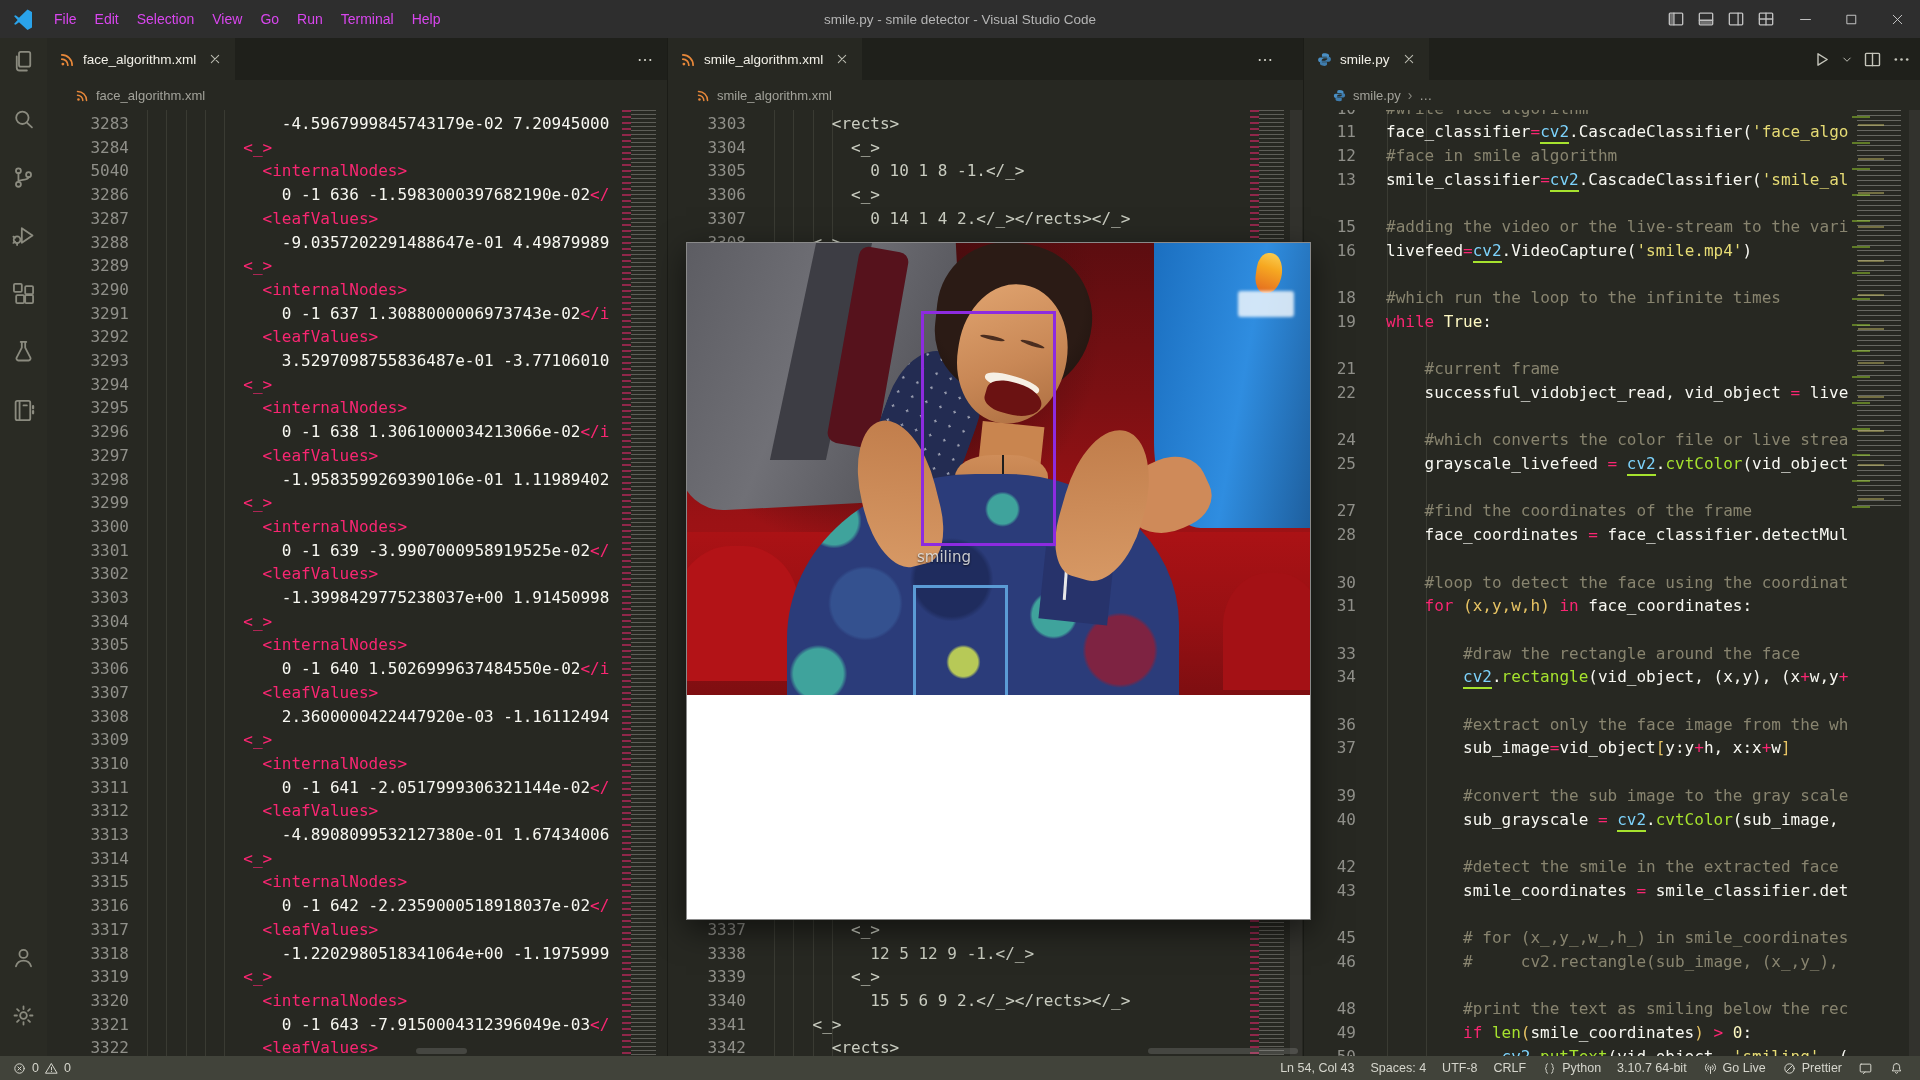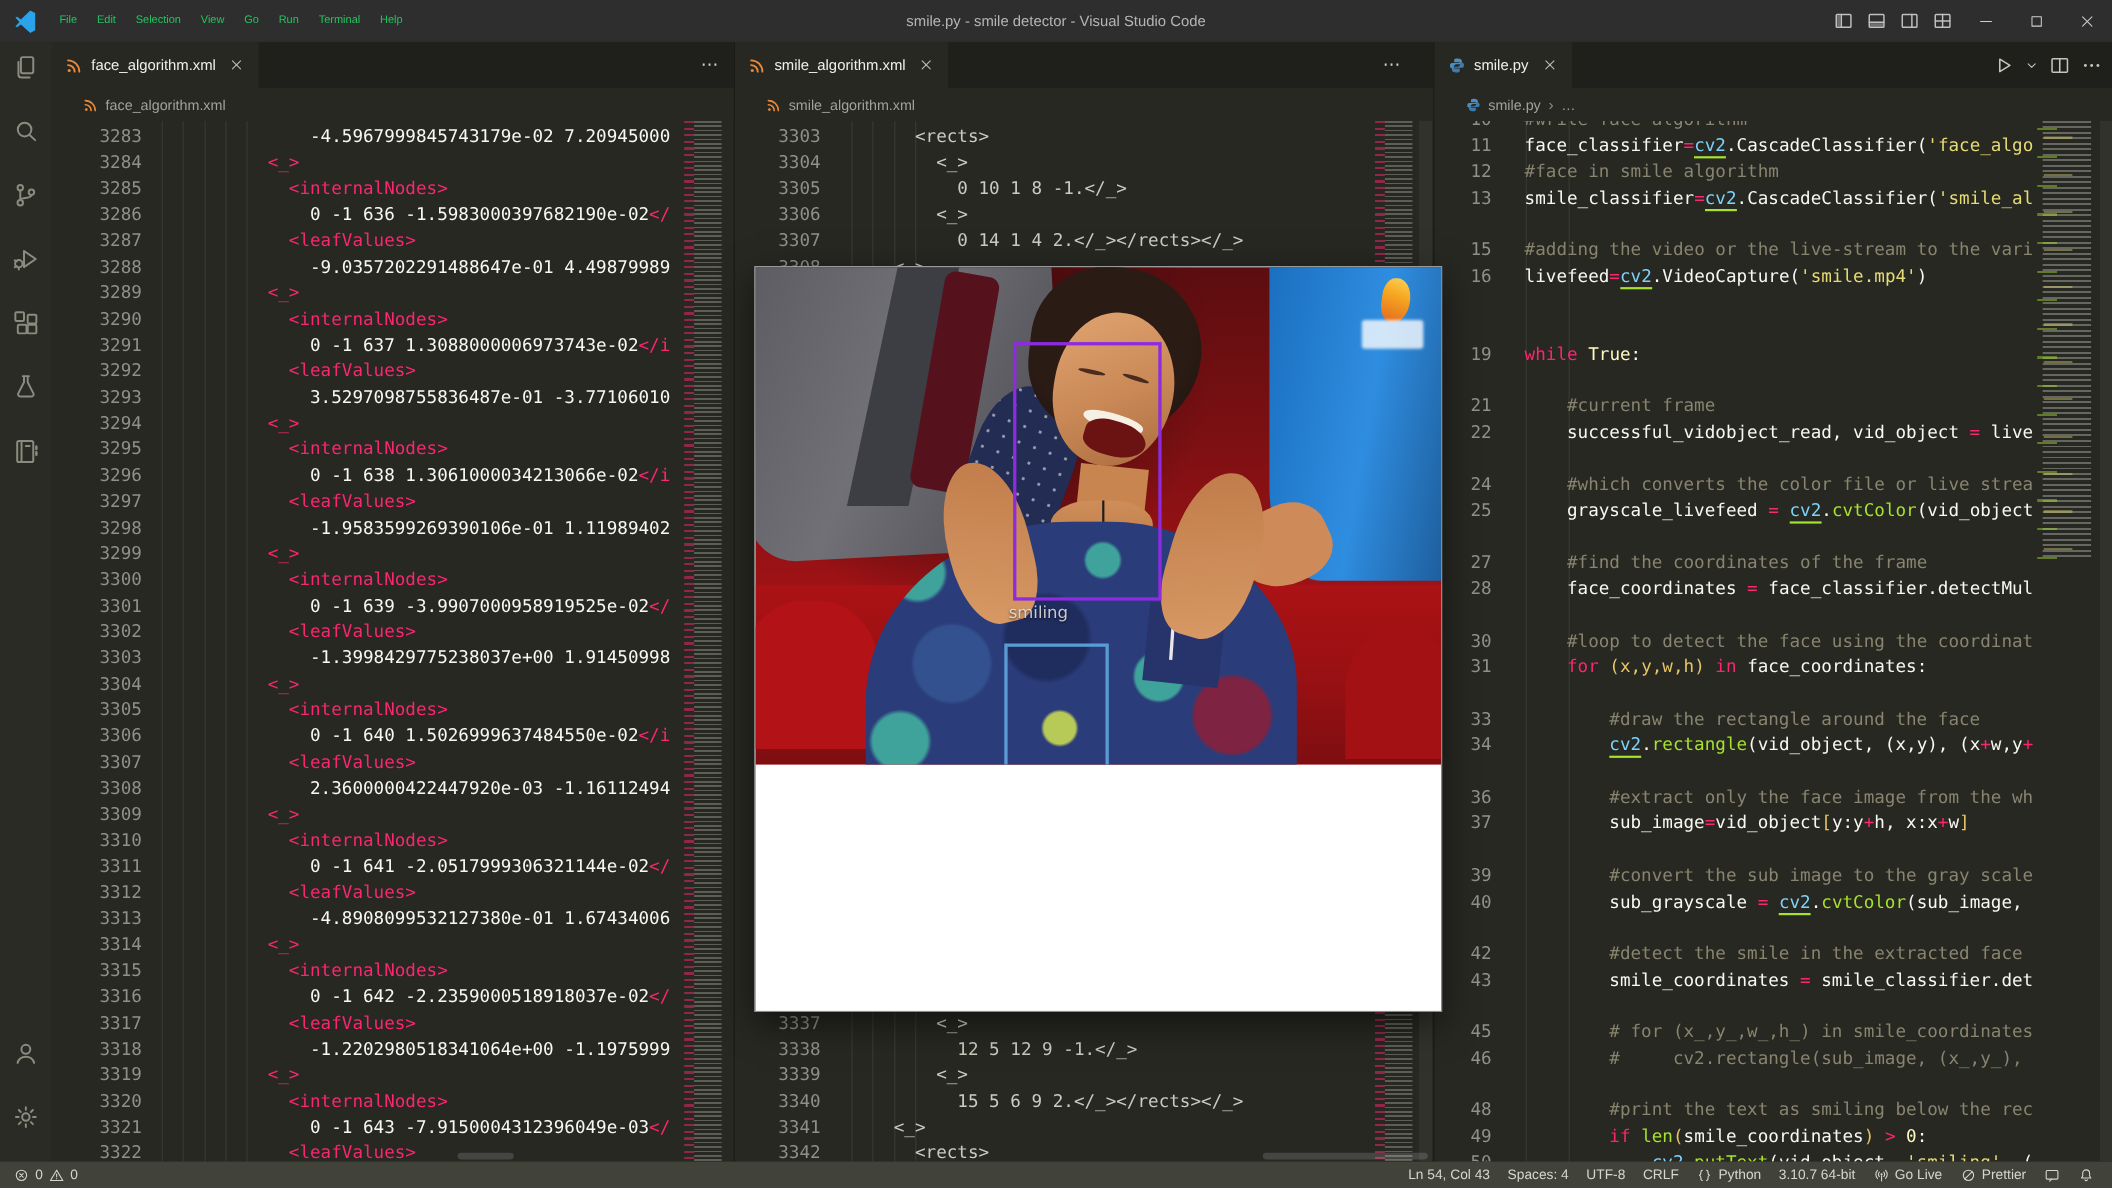--- a/index.html
+++ b/index.html
@@ -5,21 +5,21 @@
   * { margin:0; padding:0; box-sizing:border-box; }
   html,body { background:#1b1b17; }
   #root { position:relative; width:1920px; height:1080px; overflow:hidden;
           background:#272822; font-family:"Liberation Sans", sans-serif; }
 
   
   #titlebar { position:absolute; left:0; top:0; width:1920px; height:38px;
               background:#2e2e2e; display:flex; align-items:center; z-index:70; }
   #vscode-logo { width:24px; height:24px; margin-left:11px; }
   #menubar { display:flex; margin-left:10px; }
-  .menu-item { color:#22c55e; font-size:10px; padding:0 9px; line-height:38px; cursor:default; }
+  .menu-item { color:#d946ef; font-size:14px; padding:0 9px; line-height:38px; cursor:default; }
   #win-title { position:absolute; left:0; right:0; text-align:center; color:#b5b5b5;
                font-size:13.5px; pointer-events:none; }
   #titlebar-right { position:absolute; right:144px; top:0; height:38px; display:flex; align-items:center; gap:10px; }
   .tb-ico { width:20px; height:20px; color:#c0c0c0; }
   #win-controls { position:absolute; right:0; top:0; height:38px; display:flex; }
   .win-btn { width:46px; height:38px; display:flex; align-items:center; justify-content:center; color:#cfcfcf; }
   .win-btn svg { width:17px; height:17px; }
 
   
   #activitybar { position:absolute; left:0; top:38px; width:47px; height:1018px;
@@ -232,21 +232,21 @@
 
   <div class="group" style="left:47px;width:620px;">
     <div class="code-layer" id="code0" style="width:573px;">
         <div class="guide" style="left: 100px;"></div>
         <div class="guide" style="left: 119px;"></div>
         <div class="guide" style="left: 139px;"></div>
         <div class="guide" style="left: 158px;"></div>
         <div class="guide" style="left: 177px;"></div>
         <div class="cline" style="top: 74px;"><span class="lnum" style="left: 20px;">3283</span><span class="ltext" style="left: 234.82px;"><span class="tw">-4.5967999845743179e-02 7.20945000</span></span></div>
         <div class="cline" style="top: 97.7px;"><span class="lnum" style="left: 20px;">3284</span><span class="ltext" style="left: 196.3px;"><span class="tp">&lt;_&gt;</span></span></div>
-        <div class="cline" style="top: 121.4px;"><span class="lnum" style="left: 20px;">3285</span><span class="ltext" style="left: 215.56px;"><span class="tp">&lt;internalNodes&gt;</span></span></div>
+        <div class="cline" style="top: 121.4px;"><span class="lnum" style="left: 20px;">5040</span><span class="ltext" style="left: 215.56px;"><span class="tp">&lt;internalNodes&gt;</span></span></div>
         <div class="cline" style="top: 145.1px;"><span class="lnum" style="left: 20px;">3286</span><span class="ltext" style="left: 234.82px;"><span class="tw">0 -1 636 -1.5983000397682190e-02</span><span class="tp">&lt;/</span></span></div>
         <div class="cline" style="top: 168.8px;"><span class="lnum" style="left: 20px;">3287</span><span class="ltext" style="left: 215.56px;"><span class="tp">&lt;leafValues&gt;</span></span></div>
         <div class="cline" style="top: 192.5px;"><span class="lnum" style="left: 20px;">3288</span><span class="ltext" style="left: 234.82px;"><span class="tw">-9.0357202291488647e-01 4.49879989</span></span></div>
         <div class="cline" style="top: 216.2px;"><span class="lnum" style="left: 20px;">3289</span><span class="ltext" style="left: 196.3px;"><span class="tp">&lt;_&gt;</span></span></div>
         <div class="cline" style="top: 239.9px;"><span class="lnum" style="left: 20px;">3290</span><span class="ltext" style="left: 215.56px;"><span class="tp">&lt;internalNodes&gt;</span></span></div>
         <div class="cline" style="top: 263.6px;"><span class="lnum" style="left: 20px;">3291</span><span class="ltext" style="left: 234.82px;"><span class="tw">0 -1 637 1.3088000006973743e-02</span><span class="tp">&lt;/i</span></span></div>
         <div class="cline" style="top: 287.3px;"><span class="lnum" style="left: 20px;">3292</span><span class="ltext" style="left: 215.56px;"><span class="tp">&lt;leafValues&gt;</span></span></div>
         <div class="cline" style="top: 311px;"><span class="lnum" style="left: 20px;">3293</span><span class="ltext" style="left: 234.82px;"><span class="tw">3.5297098755836487e-01 -3.77106010</span></span></div>
         <div class="cline" style="top: 334.7px;"><span class="lnum" style="left: 20px;">3294</span><span class="ltext" style="left: 196.3px;"><span class="tp">&lt;_&gt;</span></span></div>
         <div class="cline" style="top: 358.4px;"><span class="lnum" style="left: 20px;">3295</span><span class="ltext" style="left: 215.56px;"><span class="tp">&lt;internalNodes&gt;</span></span></div>
@@ -349,20 +349,21 @@
   <div class="group bordered" style="left:1303px;width:617px;">
     <div class="code-layer" id="code2" style="width:545px;">
         <div class="guide" style="left: 83px;"></div>
         <div class="guide" style="left: 121.5px;"></div>
         <div class="cline" style="top: 58.5px;"><span class="lnum" style="left: -10px;">10</span><span class="ltext" style="left: 82px;"><span class="tc">#write face algorithm</span></span></div>
         <div class="cline" style="top: 82.2px;"><span class="lnum" style="left: -10px;">11</span><span class="ltext" style="left: 82px;"><span class="tw">face_classifier</span><span class="tp">=</span><span class="tu">cv2</span><span class="tw">.CascadeClassifier(</span><span class="ts">'face_algorithm.xml'</span></span></div>
         <div class="cline" style="top: 105.9px;"><span class="lnum" style="left: -10px;">12</span><span class="ltext" style="left: 82px;"><span class="tc">#face in smile algorithm</span></span></div>
         <div class="cline" style="top: 129.6px;"><span class="lnum" style="left: -10px;">13</span><span class="ltext" style="left: 82px;"><span class="tw">smile_classifier</span><span class="tp">=</span><span class="tu">cv2</span><span class="tw">.CascadeClassifier(</span><span class="ts">'smile_algorithm.xml'</span></span></div>
         <div class="cline" style="top: 177px;"><span class="lnum" style="left: -10px;">15</span><span class="ltext" style="left: 82px;"><span class="tc">#adding the video or the live-stream to the variable</span></span></div>
         <div class="cline" style="top: 200.7px;"><span class="lnum" style="left: -10px;">16</span><span class="ltext" style="left: 82px;"><span class="tw">livefeed</span><span class="tp">=</span><span class="tu">cv2</span><span class="tw">.VideoCapture(</span><span class="ts">'smile.mp4'</span><span class="tw">)</span></span></div>
+        <div class="cline" style="top: 248.1px;"><span class="lnum" style="left: -10px;">18</span><span class="ltext" style="left: 82px;"><span class="tc">#which run the loop to the infinite times</span></span></div>
         <div class="cline" style="top: 271.8px;"><span class="lnum" style="left: -10px;">19</span><span class="ltext" style="left: 82px;"><span class="tp">while</span><span class="tw"> </span><span class="tpu">True</span><span class="tw">:</span></span></div>
         <div class="cline" style="top: 319.2px;"><span class="lnum" style="left: -10px;">21</span><span class="ltext" style="left: 120.52px;"><span class="tc">#current frame</span></span></div>
         <div class="cline" style="top: 342.9px;"><span class="lnum" style="left: -10px;">22</span><span class="ltext" style="left: 120.52px;"><span class="tw">successful_vidobject_read, vid_object </span><span class="tp">=</span><span class="tw"> livefeed.read()</span></span></div>
         <div class="cline" style="top: 390.3px;"><span class="lnum" style="left: -10px;">24</span><span class="ltext" style="left: 120.52px;"><span class="tc">#which converts the color file or live stream to</span></span></div>
         <div class="cline" style="top: 414px;"><span class="lnum" style="left: -10px;">25</span><span class="ltext" style="left: 120.52px;"><span class="tw">grayscale_livefeed </span><span class="tp">=</span><span class="tw"> </span><span class="tu">cv2</span><span class="tw">.</span><span class="tg">cvtColor</span><span class="tw">(vid_object</span></span></div>
         <div class="cline" style="top: 461.4px;"><span class="lnum" style="left: -10px;">27</span><span class="ltext" style="left: 120.52px;"><span class="tc">#find the coordinates of the frame</span></span></div>
         <div class="cline" style="top: 485.1px;"><span class="lnum" style="left: -10px;">28</span><span class="ltext" style="left: 120.52px;"><span class="tw">face_coordinates </span><span class="tp">=</span><span class="tw"> face_classifier.detectMultiScale</span></span></div>
         <div class="cline" style="top: 532.5px;"><span class="lnum" style="left: -10px;">30</span><span class="ltext" style="left: 120.52px;"><span class="tc">#loop to detect the face using the coordinates</span></span></div>
         <div class="cline" style="top: 556.2px;"><span class="lnum" style="left: -10px;">31</span><span class="ltext" style="left: 120.52px;"><span class="tp">for</span><span class="tw"> </span><span class="to">(x,y,w,h)</span><span class="tw"> </span><span class="tp">in</span><span class="tw"> face_coordinates:</span></span></div>
         <div class="cline" style="top: 603.6px;"><span class="lnum" style="left: -10px;">33</span><span class="ltext" style="left: 159.04px;"><span class="tc">#draw the rectangle around the face</span></span></div>

